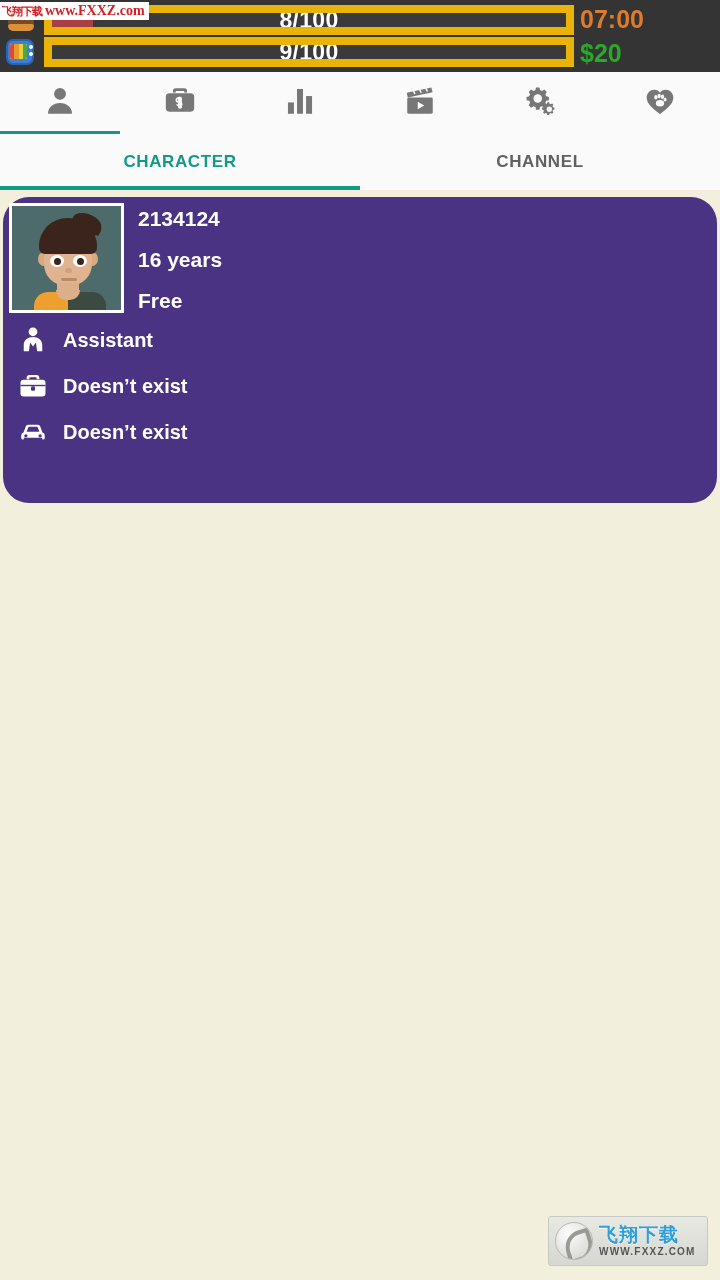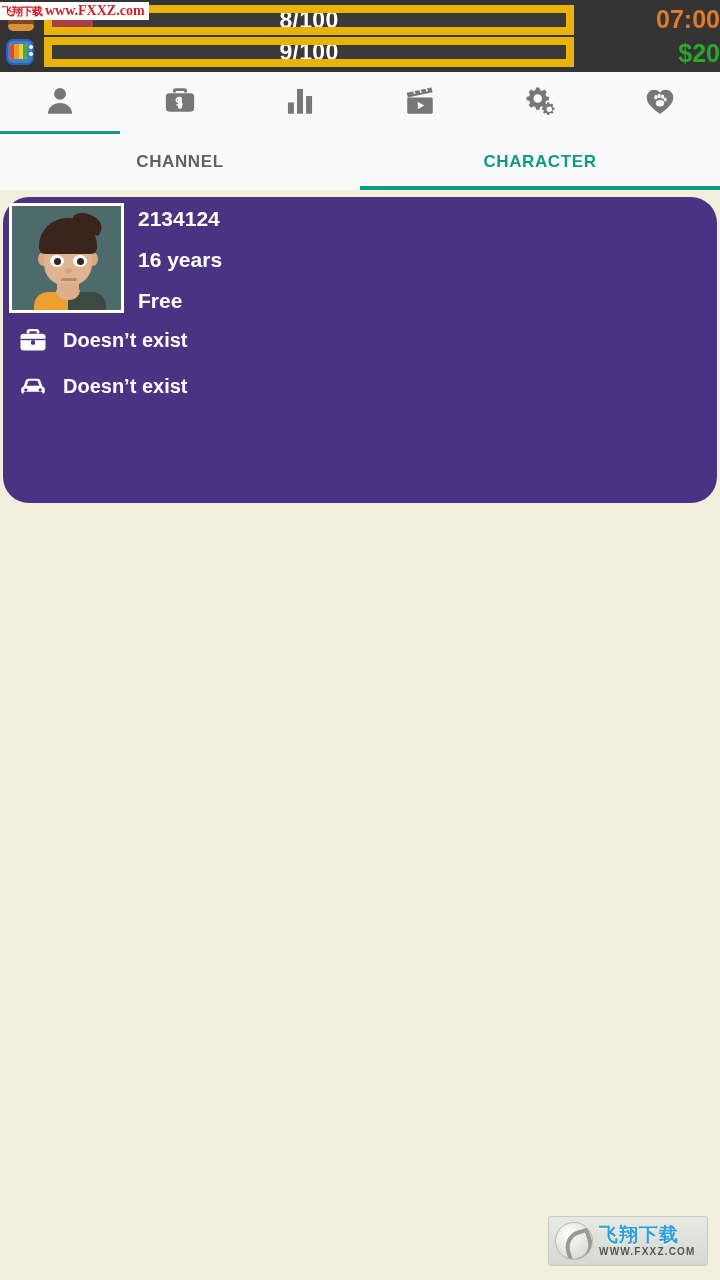--- a/index.html
+++ b/index.html
@@ -47,21 +47,21 @@
     display:flex; align-items:center; justify-content:center;
     overflow:hidden;
   }
   .bar .fill { position:absolute; left:0; top:0; bottom:0; background:#a83f45; }
   .bar .bar-label {
     position:relative; color:#ffffff; font-size:23px; font-weight:bold;
     letter-spacing:0.3px; z-index:2;
   }
   .right-stats {
     width:140px; display:flex; flex-direction:column;
-    align-items:flex-end; justify-content:space-around; padding:2px 0;
+    align-items:flex-start; justify-content:space-around; padding:2px 0;
   }
   .clock { color:#e07b2a; font-size:25px; font-weight:bold; }
   .money { color:#2aa82a; font-size:25px; font-weight:bold; }
 
   
   .icon-tabs {
     position:absolute; top:72px; left:0; width:720px; height:62px;
     background:#fafafa; display:flex;
   }
   .icon-tab {
@@ -277,22 +277,22 @@
             <ellipse cx="11.4" cy="8.5" rx="1.15" ry="1.55" fill="#fafafa"></ellipse>
             <ellipse cx="13.8" cy="9" rx="1.15" ry="1.55" fill="#fafafa"></ellipse>
             <ellipse cx="15.6" cy="10.9" rx="1.05" ry="1.4" fill="#fafafa"></ellipse>
             <ellipse cx="12" cy="13.6" rx="2.9" ry="2.3" fill="#fafafa"></ellipse>
           </svg>
       </span>
     </div>
   </div>
 
   <div class="text-tabs">
+    <div class="text-tab active">CHARACTER</div>
     <div class="text-tab">CHANNEL</div>
-    <div class="text-tab active">CHARACTER</div>
   </div>
 
   <div class="char-card" style="background: rgb(75, 51, 131); border-radius: 26px;">
 
     <div class="card-top">
       <div class="avatar">
         <div class="hair2"></div>
           <div class="hair3"></div>
         <div class="ear-l"></div>
           <div class="ear-r"></div>
@@ -314,20 +314,29 @@
 
       <div class="card-id">
         <div>2134124</div>
         <div>16 years</div>
         <div>Free</div>
       </div>
     </div>
 
     <div class="stat-rows">
 
+      <div class="stat-row">
+        <span class="ic">
+          <svg width="30" height="30" viewBox="0 0 24 24">
+              <circle cx="12" cy="5.4" r="3.5"></circle>
+              <path d="M12 9.6c-4.2 0-7.4 2.6-7.4 6.3V21h4.1l1-7.1 2.3 3.3 2.3-3.3 1 7.1h4.1v-5.1c0-3.7-3.2-6.3-7.4-6.3z"></path>
+            </svg>
+        </span>
+        <span class="lbl">Assistant</span>
+      </div>
 
       <div class="stat-row">
         <span class="ic">
           <svg width="30" height="30" viewBox="0 0 24 24">
               <path d="M9 3.2h6c1.2 0 2.1 1 2.1 2.1v1.3h-2.2V5.6a.6.6 0 0 0-.6-.6H9.7a.6.6 0 0 0-.6.6v1H6.9V5.3c0-1.1.9-2.1 2.1-2.1z"></path>
               <rect x="2" y="7" width="20" height="13.4" rx="2.6"></rect>
               <rect x="10.4" y="12.2" width="3.2" height="3.6" rx="1.1" fill="#4b3383"></rect>
               <path d="M2 11.6h20" stroke="#4b3383" stroke-width="1.1" fill="none"></path>
             </svg>
         </span>

